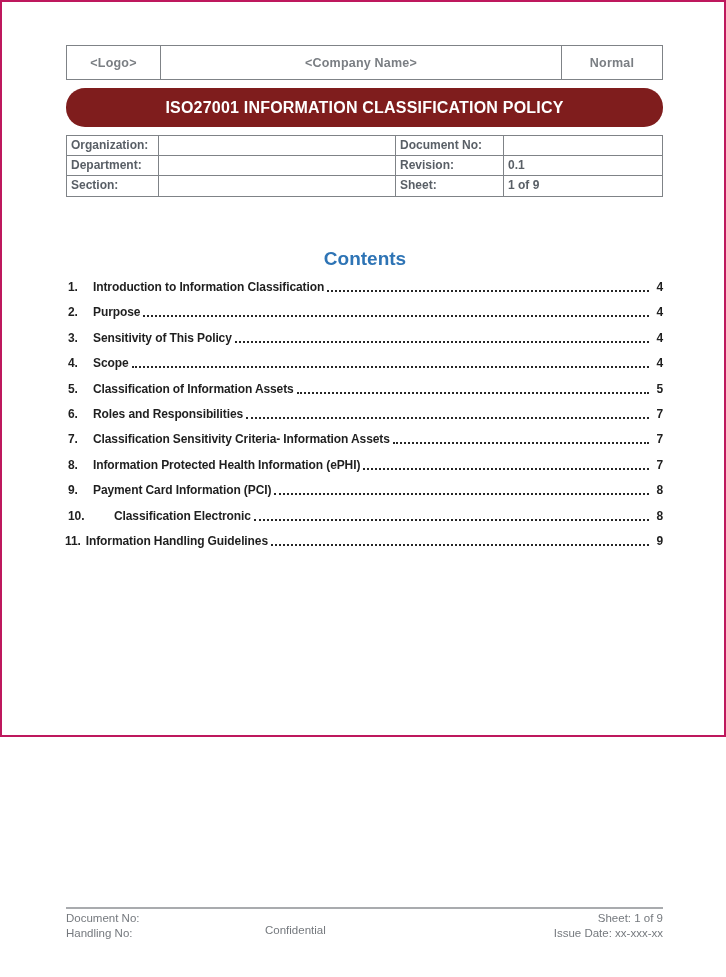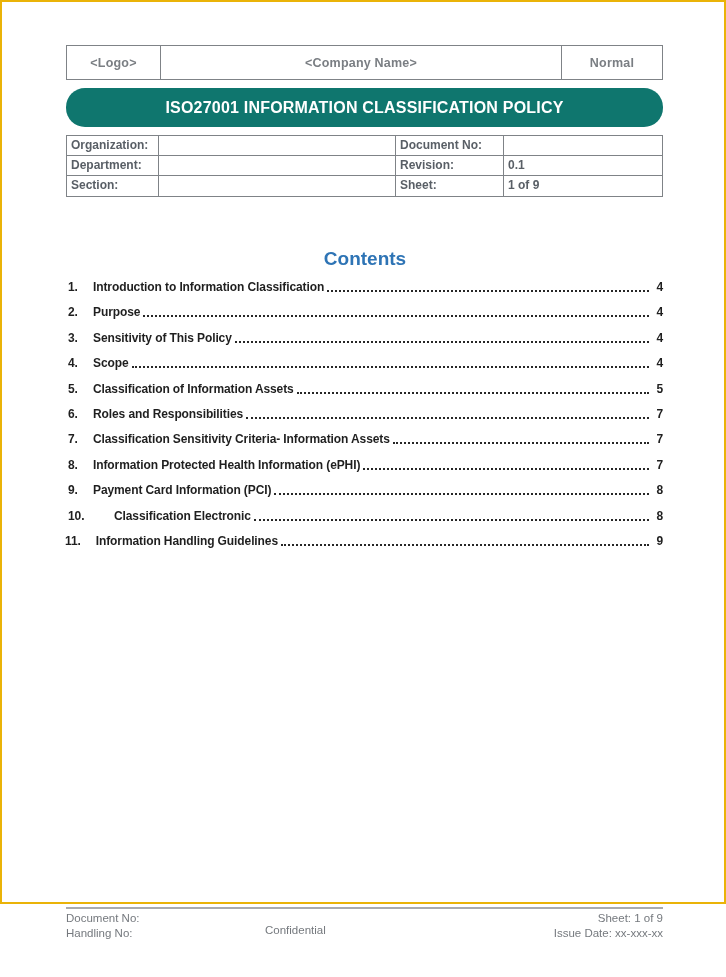--- a/index.html
+++ b/index.html
@@ -4,23 +4,23 @@
 <style>
   * { margin: 0; padding: 0; box-sizing: border-box; }
   html, body { background: #ffffff; }
   body {
     width: 726px; height: 977px;
     font-family: "Liberation Sans", sans-serif;
     position: relative;
   }
   .page {
     position: absolute; left: 0; top: 0;
-    width: 726px; height: 904px;
+    width: 726px; height: 737px;
     background: #ffffff;
-    border: 2px solid #eab308;
+    border: 2px solid #be185d;
   }
 
   
   .hdr-table {
     position: absolute; left: 64px; top: 43px;
     width: 597px; height: 35px;
     display: flex;
     border: 1px solid #7f8387;
   }
   .hdr-cell {
@@ -30,21 +30,21 @@
     letter-spacing: 0.2px;
   }
   .hdr-cell.logo { width: 94px; }
   .hdr-cell.company { width: 401px; }
   .hdr-cell.doctype { flex: 1; border-right: none; }
 
   
   .banner {
     position: absolute; left: 64px; top: 86px;
     width: 597px; height: 39px;
-    background: #0f766e;
+    background: #7f1d1d;
     display: flex; align-items: center; justify-content: center;
     color: #ffffff; font-weight: bold; font-size: 16px;
     letter-spacing: 0.2px;
     border-radius: 19px;
   }
 
   
   .info-table {
     position: absolute; left: 64px; top: 133px;
     width: 597px;
@@ -75,21 +75,21 @@
   }
   .toc-row {
     display: flex; align-items: flex-end;
     height: 16px; margin-bottom: 9.4px;
     font-size: 12px; font-weight: bold;
     letter-spacing: -0.1px;
     cursor: pointer;
   }
   .toc-row .num { width: 27px; flex: none; padding-left: 2px; }
   .toc-row.wide-num .num { width: 48px; }
-  .toc-row.tight-num .num { width: auto; margin-right: 15px; }
+  .toc-row.tight-num .num { width: auto; margin-right: 5px; }
   .toc-row.tight-num { margin-left: -3px; }
   .toc-row .ttl { flex: none; white-space: nowrap; }
   .toc-row .leader {
     flex: 1; height: 0;
     border-bottom: 2px dotted #262626;
     margin: 0 2px 2px 3px;
   }
   .toc-row .pg { flex: none; min-width: 12px; text-align: right; }
 
   

